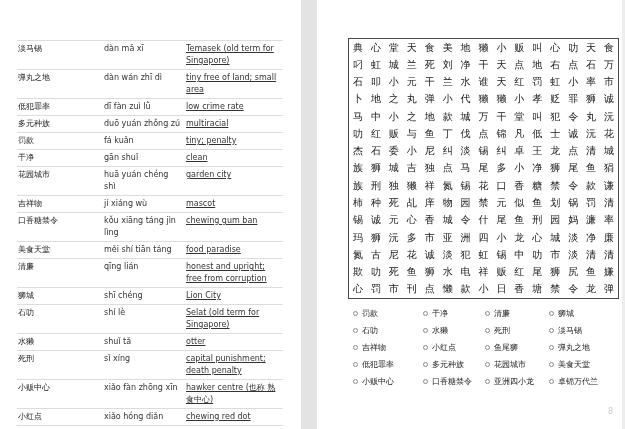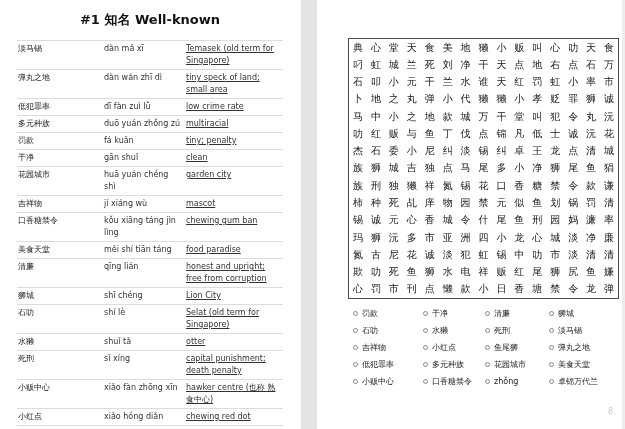--- a/index.html
+++ b/index.html
@@ -74,32 +74,31 @@
     position: absolute; right: 12px; bottom: 13px;
     font-size: 8px; color: #c9c9c9;
   }
 </style>
 </head>
 <body>
 
 <div class="canvas">
 
   <div class="page-left">
-    <h1 class="doc-title">#1 知名 Well-known</h1>
     <table class="vocab">
       <tbody id="vocab-body">
           <tr>
             <td class="c-term">淡马锡</td>
             <td class="c-pinyin">dàn mǎ xī</td>
             <td class="c-meaning">Temasek (old term for Singapore)</td>
           </tr>
           <tr>
             <td class="c-term">弹丸之地</td>
             <td class="c-pinyin">dàn wán zhī dì</td>
-            <td class="c-meaning">tiny speck of land; small area</td>
+            <td class="c-meaning">tiny free of land; small area</td>
           </tr>
           <tr>
             <td class="c-term">低犯罪率</td>
             <td class="c-pinyin">dī fàn zuì lǜ</td>
             <td class="c-meaning">low crime rate</td>
           </tr>
           <tr>
             <td class="c-term">多元种族</td>
             <td class="c-pinyin">duō yuán zhǒng zú</td>
             <td class="c-meaning">multiracial</td>
@@ -476,21 +475,21 @@
         <div class="wl-item">
           <span class="bullet"></span>
           <span>小贩中心</span>
         </div>
         <div class="wl-item">
           <span class="bullet"></span>
           <span>口香糖禁令</span>
         </div>
         <div class="wl-item">
           <span class="bullet"></span>
-          <span>zhǒng</span>
+          <span>亚洲四小龙</span>
         </div>
         <div class="wl-item">
           <span class="bullet"></span>
           <span>卓锦万代兰</span>
         </div>
       </div>
     <div class="page-number">8</div>
   </div>
 
   <div class="edge-right"></div>

